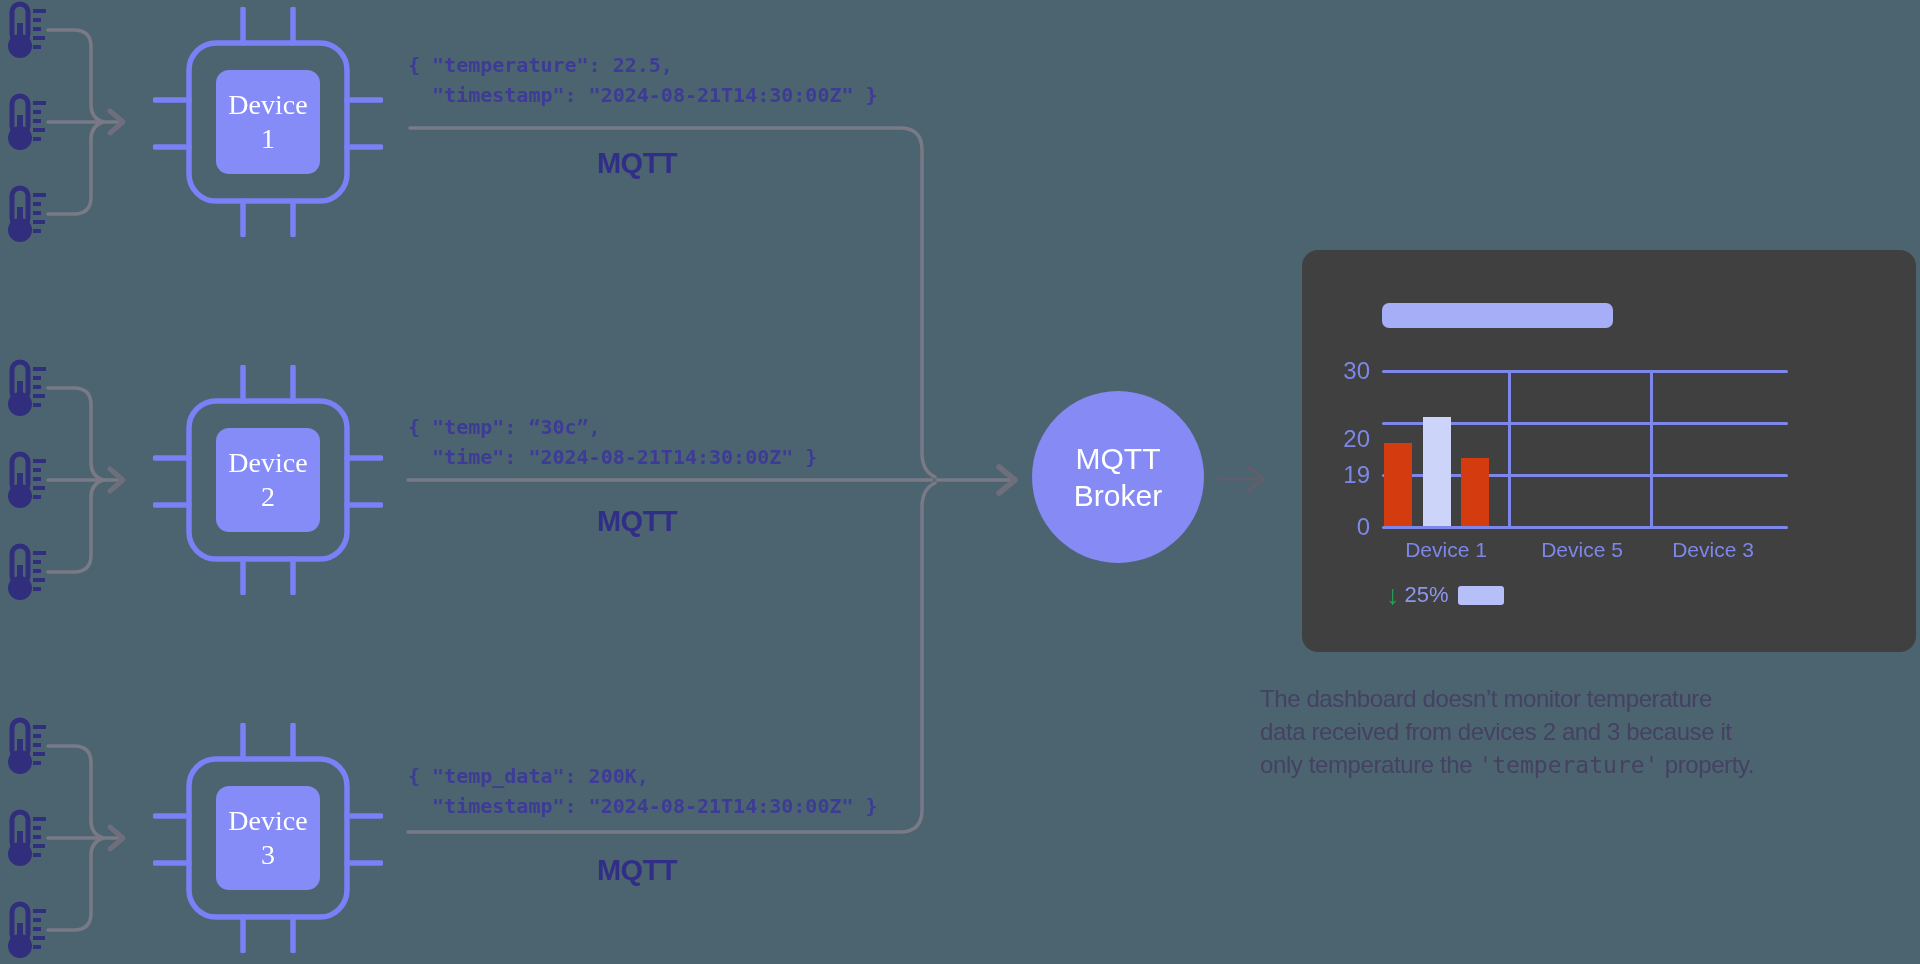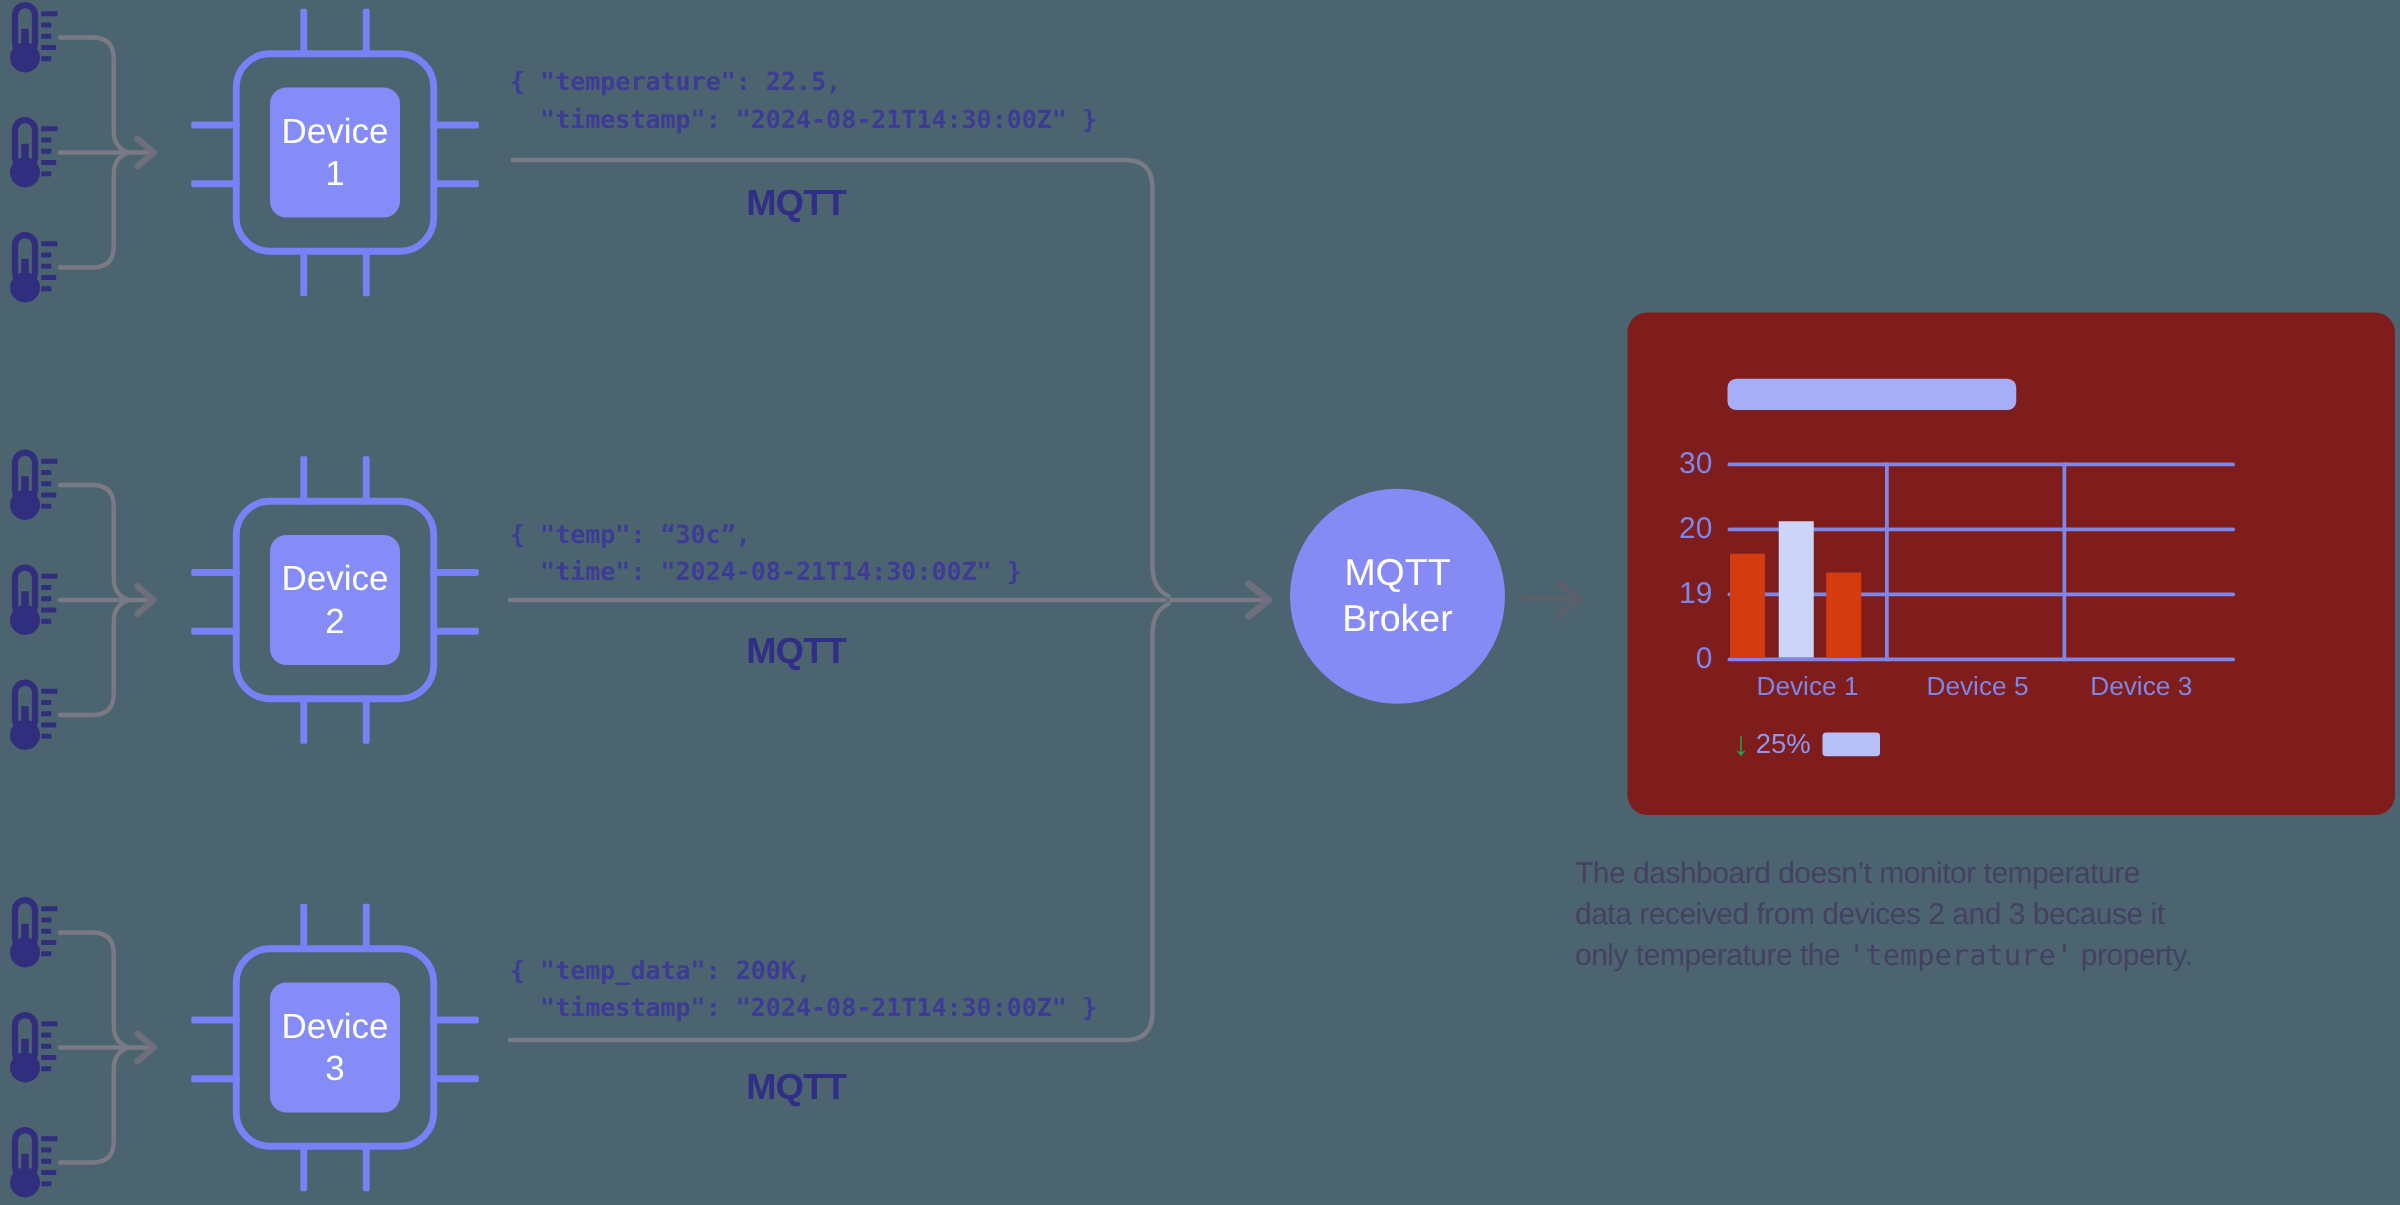--- a/index.html
+++ b/index.html
@@ -14,36 +14,36 @@
 
   
   .proto{position:absolute;left:552px;width:170px;text-align:center;
          font-size:29px;font-weight:bold;letter-spacing:-0.5px;color:#312e88;}
 
   
   .chip{position:absolute;left:153px;width:230px;height:230px;}
   .chip svg{position:absolute;left:0;top:0;}
   .chip .chip-label{position:absolute;left:63px;top:63px;width:104px;height:104px;
         display:flex;flex-direction:column;align-items:center;justify-content:center;
-        color:#ffffff;font-size:28px;line-height:34px;text-align:center;}
+        color:#ffffff;font-size:28px;line-height:34px;text-align:center;font-family:Liberation Serif, serif;}
 
   
   .thermo{position:absolute;left:4px;width:44px;height:58px;}
 
   
   .bracket{position:absolute;left:46px;width:84px;height:190px;}
 
   
   .broker{position:absolute;left:1032px;top:391px;width:172px;height:172px;border-radius:50%;
           background:#868af5;display:flex;flex-direction:column;align-items:center;
           justify-content:center;color:#fff;font-size:30px;line-height:37px;text-align:center;}
 
   
   .card{position:absolute;left:1302px;top:250px;width:614px;height:402px;
-        background:#7f1d1d;border-radius:16px;}
+        background:#404040;border-radius:16px;}
   .title-bar{position:absolute;left:80px;top:53px;width:231px;height:25px;border-radius:7px;
              background:#a6aef7;}
   .hgrid{position:absolute;left:80px;width:406px;height:3px;background:#7d87ea;border-radius:2px;}
   .vgrid{position:absolute;top:120px;width:3px;height:159px;background:#7d87ea;}
   .ytick{position:absolute;left:18px;width:50px;text-align:right;font-size:24px;
          color:#7d87ea;line-height:26px;}
   .xtick{position:absolute;top:288px;width:120px;text-align:center;font-size:21px;color:#7d87ea;}
   .bar{position:absolute;bottom:126px;width:28px;z-index:2;}
   .indicator{position:absolute;left:84px;top:332px;display:flex;align-items:center;gap:5px;}
   .ind-arrow{color:#23a455;font-size:27px;font-weight:bold;line-height:24px;}
@@ -205,21 +205,21 @@
     <div class="title-bar"></div>
 
     <div class="hgrid" style="top:120px"></div>
     <div class="hgrid" style="top:172px"></div>
     <div class="hgrid" style="top:224px"></div>
     <div class="hgrid" style="top:276px"></div>
     <div class="vgrid" style="left:206px"></div>
     <div class="vgrid" style="left:348px"></div>
 
     <div class="ytick" style="top:108px">30</div>
-    <div class="ytick" style="top:160px">20</div>
+    <div class="ytick" style="top:176px">20</div>
     <div class="ytick" style="top:212px">19</div>
     <div class="ytick" style="top:264px">0</div>
 
     <div class="bar" style="left: 82px; height: 83px; background: rgb(212, 60, 16);"></div>
     <div class="bar" style="left: 121px; height: 109px; background: rgb(204, 212, 249);"></div>
     <div class="bar" style="left: 159px; height: 68px; background: rgb(212, 60, 16);"></div>
 
     <div class="xtick" style="left:84px">Device 1</div>
     <div class="xtick" style="left:220px">Device 5</div>
     <div class="xtick" style="left:351px">Device 3</div>

